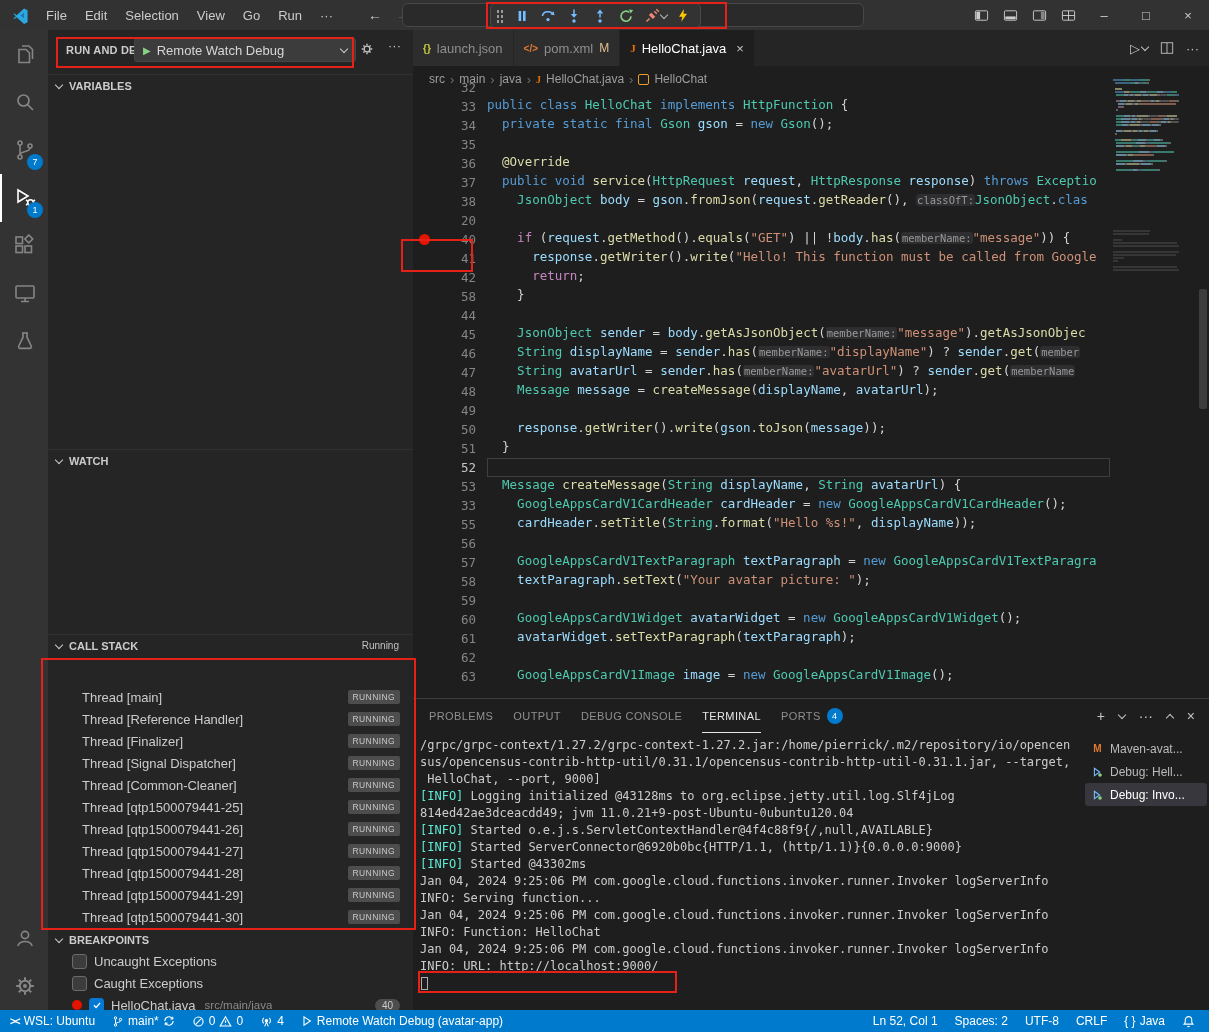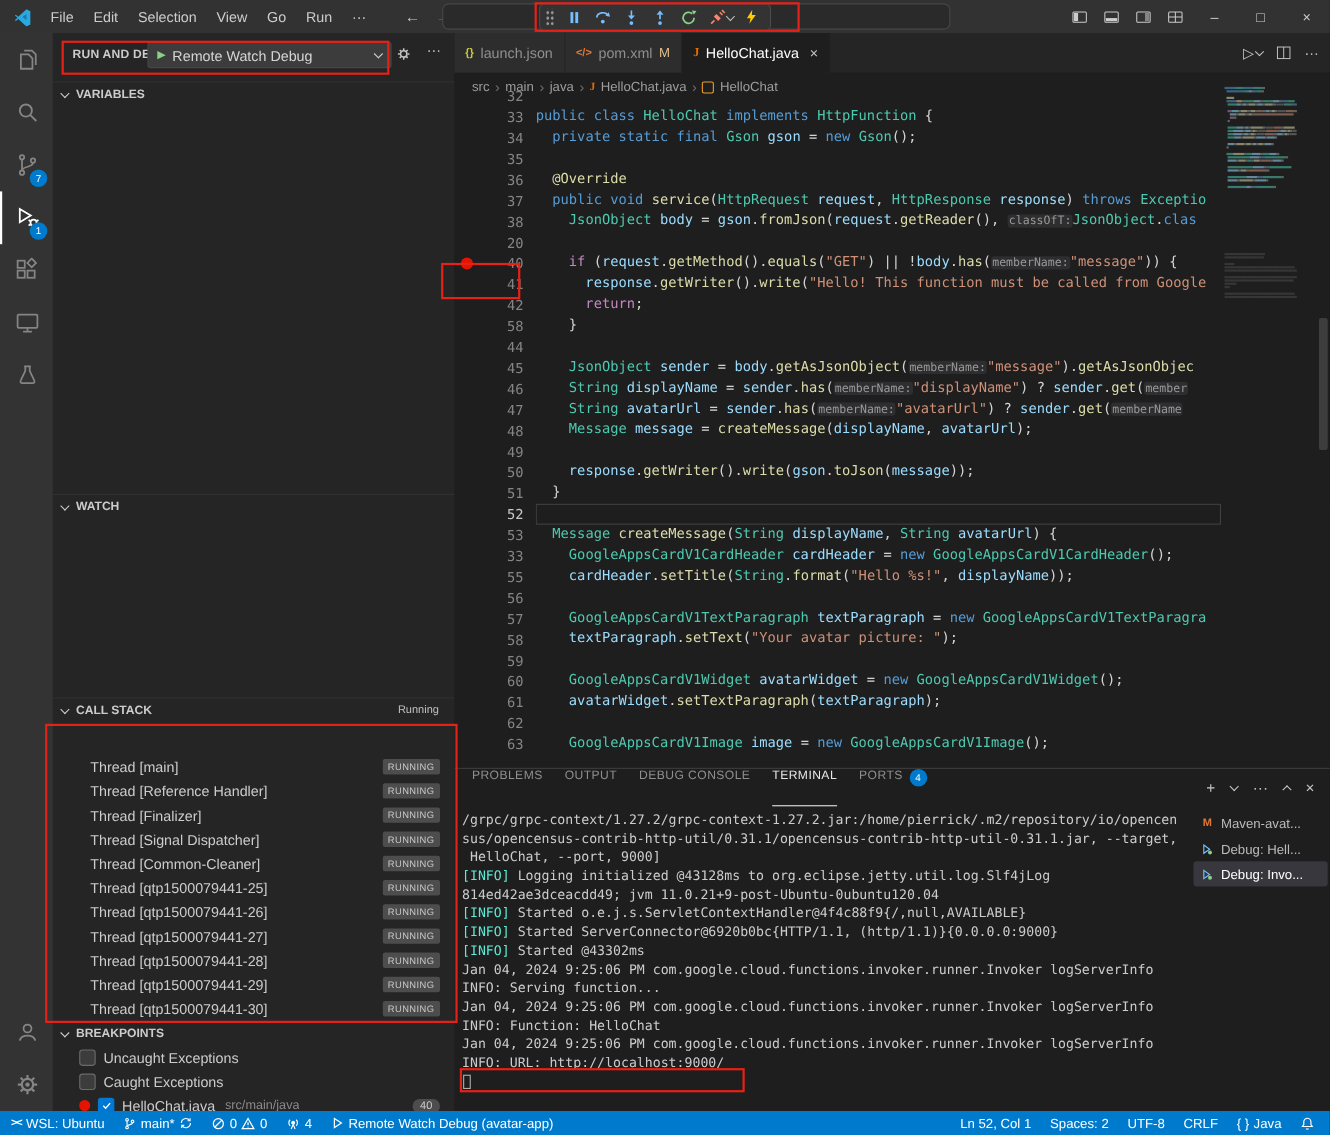--- a/index.html
+++ b/index.html
@@ -86,21 +86,21 @@
   .mm-seg.tk-k{background:#569cd6}.mm-seg.tk-c{background:#c586c0}.mm-seg.tk-t{background:#4ec9b0}
   .mm-seg.tk-f{background:#dcdcaa}.mm-seg.tk-v{background:#9cdcfe}.mm-seg.tk-s{background:#ce9178}
   .mm-seg.tk-a{background:#dcdcaa}.mm-seg.tk-i{background:#808080}
   .mm-seg.sp{background:transparent}
   .mm-ghost .mm-seg{background:#6f6f6f;opacity:.3}
   .scroll-thumb{position:absolute;left:786px;top:213px;width:8px;height:120px;background:rgba(121,121,121,.35);border-radius:2px}
 
   
   .panel{position:absolute;left:413px;top:698px;width:796px;height:312px;background:#1e1e1e;border-top:1px solid #3c3c3c;z-index:2}
   .panel-tabs{position:absolute;left:0;top:0;height:34px;display:flex;align-items:center;gap:20px;padding-left:16px}
-  .ptab{font-size:11px;letter-spacing:.4px;color:#8f8f8f;height:34px;display:flex;align-items:flex-start;gap:6px;cursor:pointer}
+  .ptab{font-size:11px;letter-spacing:.4px;color:#8f8f8f;height:34px;display:flex;align-items:center;gap:6px;cursor:pointer}
   .ptab.active{color:#e7e7e7;border-bottom:1px solid #e7e7e7}
   .ptab .pbadge{min-width:16px;height:16px;border-radius:9px;background:#007acc;color:#fff;font-size:9px;display:flex;align-items:center;justify-content:center;padding:0 3px}
   .panel-actions{position:absolute;right:14px;top:0;height:34px;display:flex;align-items:center;gap:14px;color:#c5c5c5;font-size:14px}
   .terminal{position:absolute;left:7px;top:39px;width:668px;height:270px;overflow:hidden}
   .term-line{height:17px;line-height:17px;white-space:pre;font:12px "DejaVu Sans Mono",monospace;color:#cccccc;overflow:hidden}
   .term-cursor{display:inline-block;width:7px;height:13px;border:1px solid #aeaeae;vertical-align:middle;margin-left:1px}
   .term-list{position:absolute;left:672px;top:38px;width:122px}
   .tt-row{height:23px;display:flex;align-items:center;gap:6px;padding:0 6px;font-size:12px;color:#bbbbbb;cursor:pointer;border-radius:3px;white-space:nowrap;overflow:hidden}
   .tt-row.sel{background:#37373d;color:#ffffff}
   .tt-icon{flex:none;width:13px;text-align:center;font-size:10px;font-weight:700;color:#e37933}

